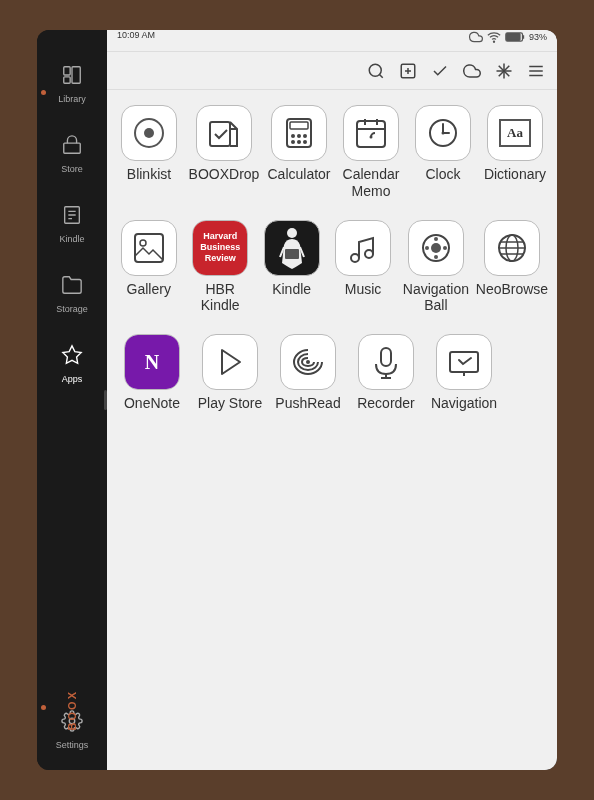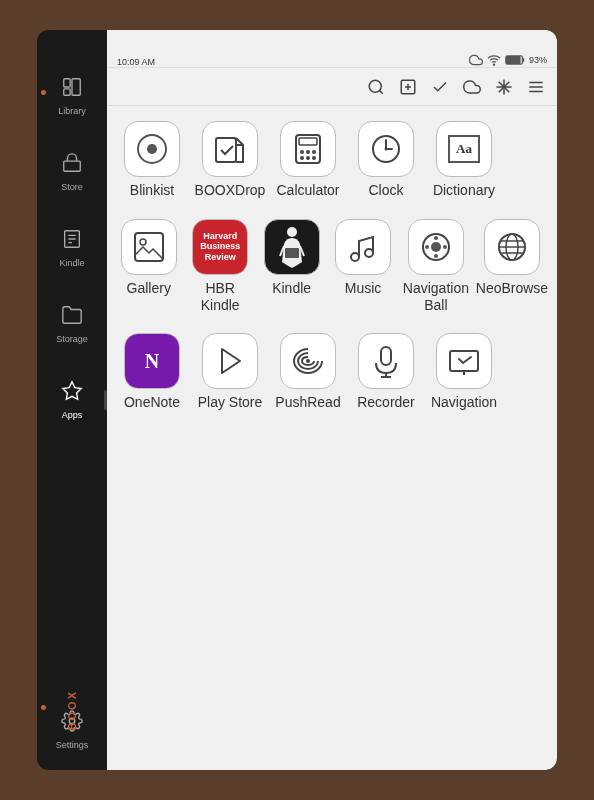--- a/index.html
+++ b/index.html
@@ -23,22 +23,22 @@
       display: flex;
       overflow: hidden;
     }
 
     .left-bezel {
       width: 70px;
       background: #1a1a1a;
       display: flex;
       flex-direction: column;
       align-items: center;
-      padding-top: 36px;
-      gap: 16px;
+      padding-top: 24px;
+      gap: 10px;
       position: relative;
       z-index: 2;
     }
 
     .sidebar-item {
       display: flex;
       flex-direction: column;
       align-items: center;
       padding: 10px 0;
       width: 100%;
@@ -102,24 +102,24 @@
     .screen {
       flex: 1;
       background: #f0f0f0;
       display: flex;
       flex-direction: column;
       border-radius: 0 10px 10px 0;
       overflow: hidden;
     }
 
     .status-bar {
-      height: 38px;
+      height: 22px;
       background: #f0f0f0;
       display: flex;
-      align-items: flex-end;
+      align-items: flex-start;
       justify-content: space-between;
       padding: 0 10px;
       border-bottom: 1px solid #ddd;
     }
 
     .status-time {
       font-size: 9px;
       color: #333;
     }
 
@@ -363,20 +363,33 @@
               <circle cx="18" cy="21" r="2" fill="#444"></circle>
               <circle cx="24" cy="21" r="2" fill="#444"></circle>
               <circle cx="12" cy="27" r="2" fill="#444"></circle>
               <circle cx="18" cy="27" r="2" fill="#444"></circle>
               <circle cx="24" cy="27" r="2" fill="#444"></circle>
             </svg>
           </div>
           <span class="app-label">Calculator</span>
         </div>
 
+        <div class="app-item">
+          <div class="app-icon-wrapper">
+            <svg width="36" height="36" viewBox="0 0 36 36" fill="none">
+              <rect x="4" y="6" width="28" height="26" rx="3" stroke="#444" stroke-width="2"></rect>
+              <line x1="4" y1="14" x2="32" y2="14" stroke="#444" stroke-width="2"></line>
+              <line x1="12" y1="4" x2="12" y2="10" stroke="#444" stroke-width="2"></line>
+              <line x1="24" y1="4" x2="24" y2="10" stroke="#444" stroke-width="2"></line>
+              <path d="M18 22 A4 4 0 0 1 22 18" stroke="#444" stroke-width="2" fill="none"></path>
+              <circle cx="18" cy="22" r="1.5" fill="#444"></circle>
+            </svg>
+          </div>
+          <span class="app-label">Calendar Memo</span>
+        </div>
 
         <div class="app-item">
           <div class="app-icon-wrapper">
             <svg width="36" height="36" viewBox="0 0 36 36" fill="none">
               <circle cx="18" cy="18" r="13" stroke="#444" stroke-width="2"></circle>
               <line x1="18" y1="18" x2="18" y2="9" stroke="#444" stroke-width="2" stroke-linecap="round"></line>
               <line x1="18" y1="18" x2="24" y2="18" stroke="#444" stroke-width="2" stroke-linecap="round"></line>
               <circle cx="18" cy="18" r="1.5" fill="#444"></circle>
             </svg>
           </div>

